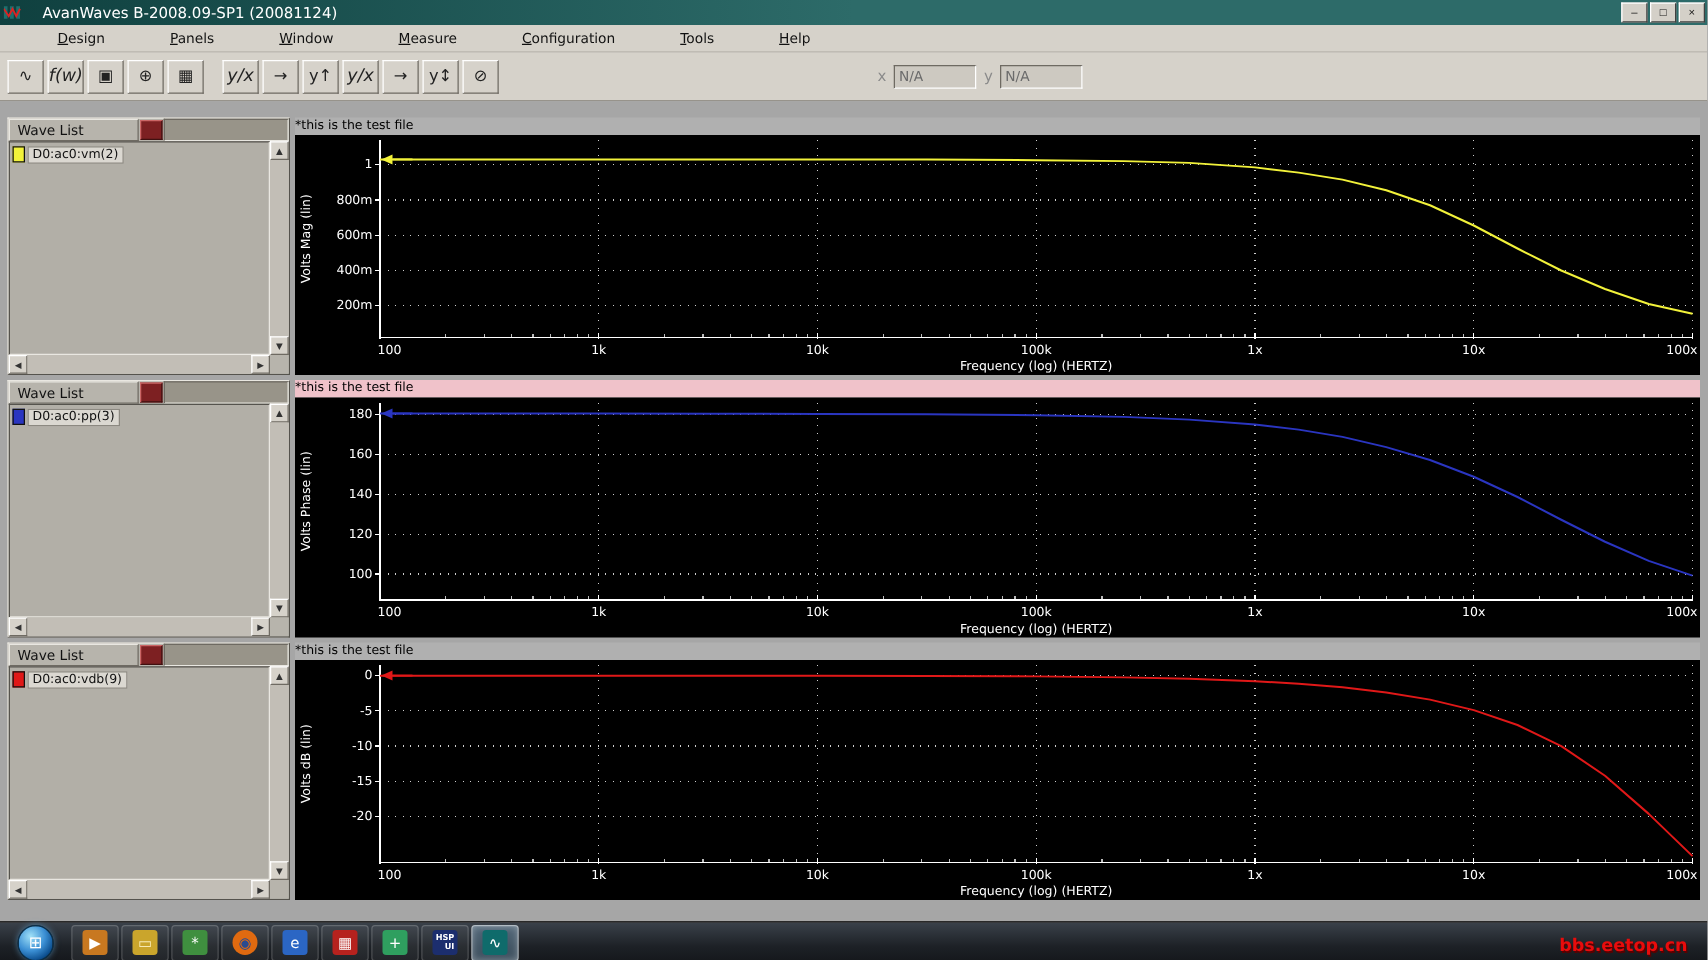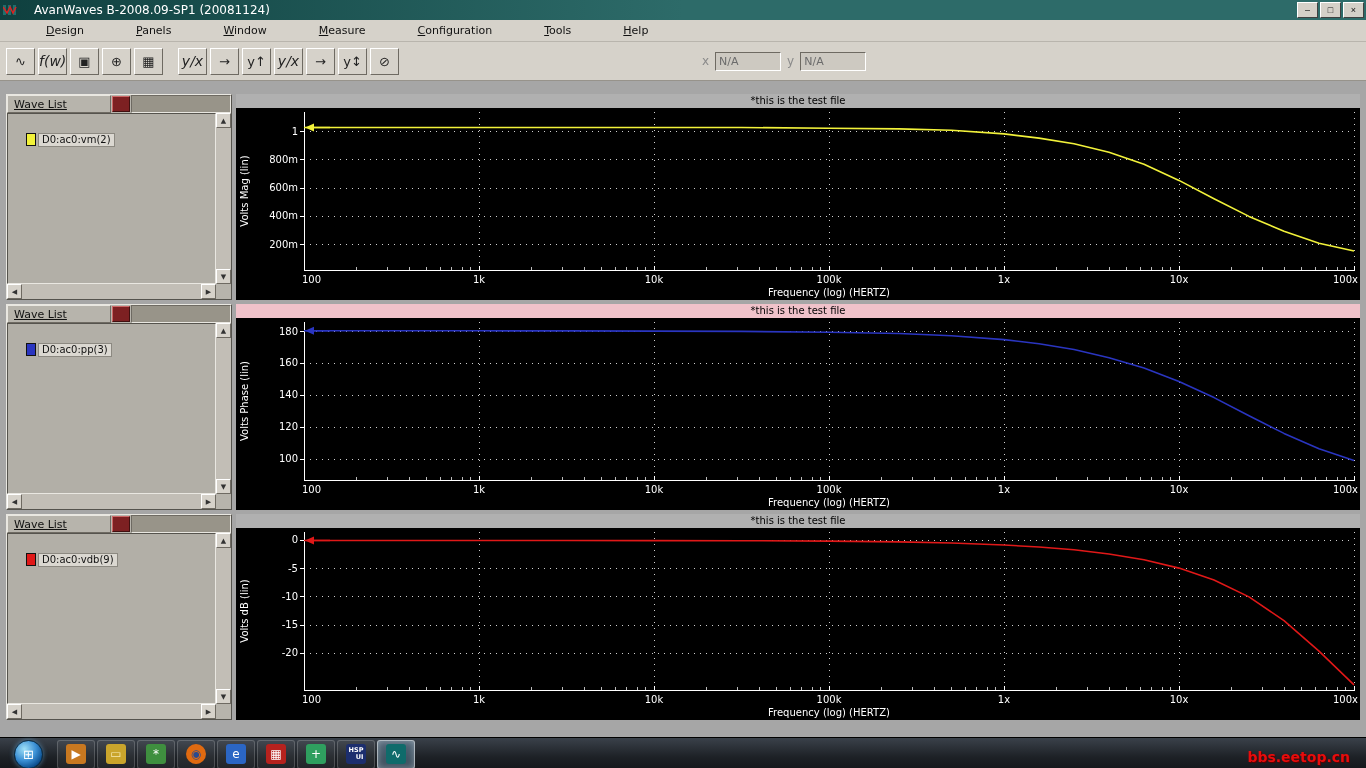--- a/index.html
+++ b/index.html
@@ -24,40 +24,40 @@
   .coords{margin-left:300px;display:flex;align-items:center;gap:6px;font-size:12px;color:#8a8a8a;}
   .coord-field{width:58px;height:17px;border:1px solid;border-color:#6e6a62 #fff #fff #6e6a62;
     background:#cdc9c1;color:#6b6b6b;font-size:11px;padding:0 3px;font-family:inherit;}
   
   .client{height:656px;box-sizing:border-box;padding:13px 6px 0;background:#a6a6a6;}
   .row{display:flex;height:206px;margin-bottom:4px;}
   
   .wavelist{width:226px;box-sizing:border-box;margin-right:4px;background:#b7b4ac;display:flex;flex-direction:column;
     border:1px solid;border-color:#e9e7e1 #55534d #55534d #e9e7e1;}
   .wl-header{height:18px;display:flex;align-items:stretch;}
-  .wl-title{width:104px;box-sizing:border-box;padding:2px 0 0 6px;font-size:11px;text-decoration:underline;background:#b7b4ac;
+  .wl-title{width:104px;box-sizing:border-box;padding:2px 0 0 6px;font-size:11px;background:#b7b4ac;
     border:1px solid;border-color:#e9e7e1 #6e6a62 #6e6a62 #e9e7e1;}
   .wl-btn{width:16px;background:#7d2022;border:1px solid;border-color:#c66 #401010 #401010 #c66;margin:1px;}
   .wl-header-rest{flex:1;background:#989489;box-sizing:border-box;border:1px solid;border-color:#6e6a62 #e9e7e1 #e9e7e1 #6e6a62;}
   .wl-body{flex:1;display:flex;min-height:0;}
-  .wl-list{flex:1;background:#b2afa7;border:1px solid;border-color:#55534d #e9e7e1 #e9e7e1 #55534d;padding:18px;overflow:hidden;}
+  .wl-list{flex:1;background:#b2afa7;border:1px solid;border-color:#55534d #e9e7e1 #e9e7e1 #55534d;padding:2px;overflow:hidden;}
   .wl-item{display:flex;align-items:center;height:15px;margin-bottom:2px;}
   .swatch{width:8px;height:11px;border:1px solid #111;margin-right:2px;flex:none;}
   .wl-label{font-size:10px;background:#dbd8d1;border:1px solid #8c8981;padding:0 3px 1px;white-space:nowrap;}
   .wl-vscroll{width:15px;display:flex;flex-direction:column;background:#c6c3bb;}
   .scroll-btn{width:15px;height:15px;box-sizing:border-box;background:#d6d2ca;padding:0;
     border:1px solid;border-color:#fff #6e6a62 #6e6a62 #fff;font-size:7px;color:#333;
     display:flex;align-items:center;justify-content:center;font-family:inherit;}
   .track{flex:1;background:#c2beb6;}
   .wl-bottom{height:15px;display:flex;}
   .wl-hscroll{flex:1;display:flex;background:#c6c3bb;}
   .wl-corner{width:15px;background:#b7b4ac;}
   
   .chart{flex:1;display:flex;flex-direction:column;min-width:0;}
-  .chart-strip{height:14px;font-size:10px;line-height:14px;text-align:center;color:#000;background:#b0b0b0;}
+  .chart-strip{height:14px;font-size:10px;line-height:14px;color:#000;background:#b0b0b0;}
   .chart-svg{display:block;background:#000;}
   
   .taskbar{height:33px;background:linear-gradient(#3a414a,#1d2126 60%,#14171b);border-top:1px solid #000;
     display:flex;align-items:center;position:relative;padding:0 6px;box-sizing:border-box;}
   .orb{width:27px;height:27px;border-radius:50%;margin:0 14px 0 8px;color:#fff;font-size:13px;
     background:radial-gradient(circle at 35% 30%,#9fe0f7,#3b8fd4 45%,#0d4f8f 75%,#072e55);
     display:flex;align-items:center;justify-content:center;border:1px solid #0a2f4a;box-shadow:0 0 5px rgba(120,200,255,.5);}
   .tb-item{width:36px;height:27px;margin-right:2px;display:flex;align-items:center;justify-content:center;
     border-radius:3px;border:1px solid rgba(255,255,255,.18);background:rgba(255,255,255,.06);}
   .tb-item.active{background:rgba(150,200,235,.32);border-color:rgba(255,255,255,.55);box-shadow:inset 0 0 6px rgba(255,255,255,.35);}

